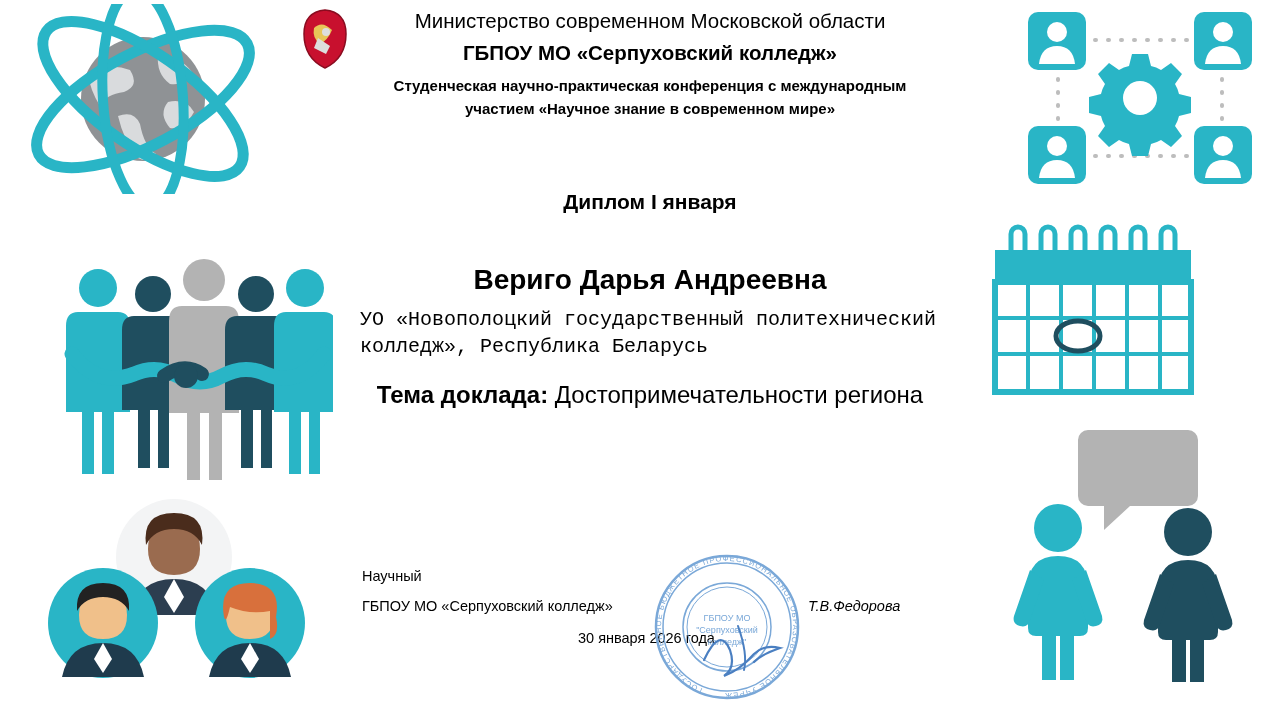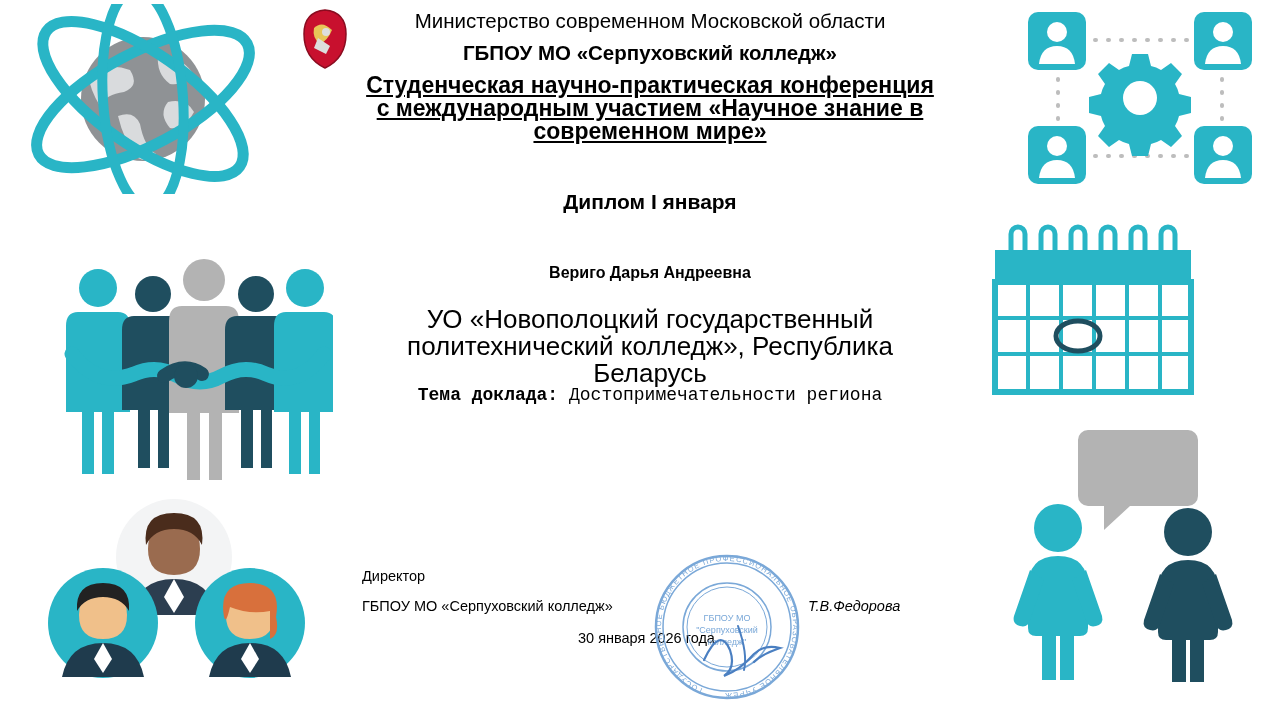--- a/index.html
+++ b/index.html
@@ -62,66 +62,65 @@
     font-size: 20.5px;
     line-height: 30px;
     white-space: nowrap;
   }
   .hdr-line2 {
     font-size: 20.5px;
     font-weight: bold;
     line-height: 34px;
   }
   .hdr-line3 {
-    font-size: 23px;
+    font-size: 15px;
     font-weight: bold;
     line-height: 23px;
     padding: 4px 0 0 0;
-    text-decoration: underline;
   }
 
   .diploma-title {
     position: absolute;
     left: 360px;
     top: 190px;
     width: 580px;
     text-align: center;
     font-size: 21px;
     font-weight: bold;
   }
 
   .laureate-name {
     position: absolute;
     left: 360px;
     top: 264px;
     width: 580px;
     text-align: center;
-    font-size: 16px;
+    font-size: 28px;
     font-weight: bold;
   }
 
   .org-block {
     position: absolute;
     left: 360px;
     top: 306px;
     width: 580px;
-    text-align: center;
-    font-size: 26px;
+    text-align: left;
+    font-size: 20px;
     line-height: 27px;
+    font-family: Liberation Mono, monospace;
   }
 
   .topic-block {
     position: absolute;
     left: 355px;
     top: 382px;
     width: 590px;
     text-align: center;
-    font-size: 18px;
+    font-size: 24px;
     line-height: 26px;
-    font-family: Liberation Mono, monospace;
   }
   .topic-label { font-weight: bold; }
 
   .supervisor-label {
     position: absolute;
     left: 360px;
     top: 421px;
     width: 580px;
     text-align: center;
     font-size: 19.5px;
@@ -355,21 +354,21 @@
   <div class="laureate-name">Вериго Дарья Андреевна</div>
 
   <div class="org-block">УО «Новополоцкий государственный политехнический колледж», Республика Беларусь</div>
 
   <div class="topic-block">
     <span class="topic-label">Тема доклада:</span>
     <span>Достопримечательности региона</span>
   </div>
 
 
-  <div class="sig-role">Директор</div>
+  <div class="sig-role">Научный</div>
   <div class="sig-org">ГБПОУ МО «Серпуховский  колледж»</div>
   <div class="sig-person">Т.В.Федорова</div>
   <div class="sig-date">30 января 2026 года</div>
 
   <div id="stamp">
     <svg viewBox="0 0 150 150" width="150" height="150">
       <g stroke="#7aa8d8" fill="none">
         <circle cx="75" cy="75" r="71" stroke-width="2.5"></circle>
         <circle cx="75" cy="75" r="64" stroke-width="1.5"></circle>
         <circle cx="75" cy="75" r="44" stroke-width="1.5"></circle>

